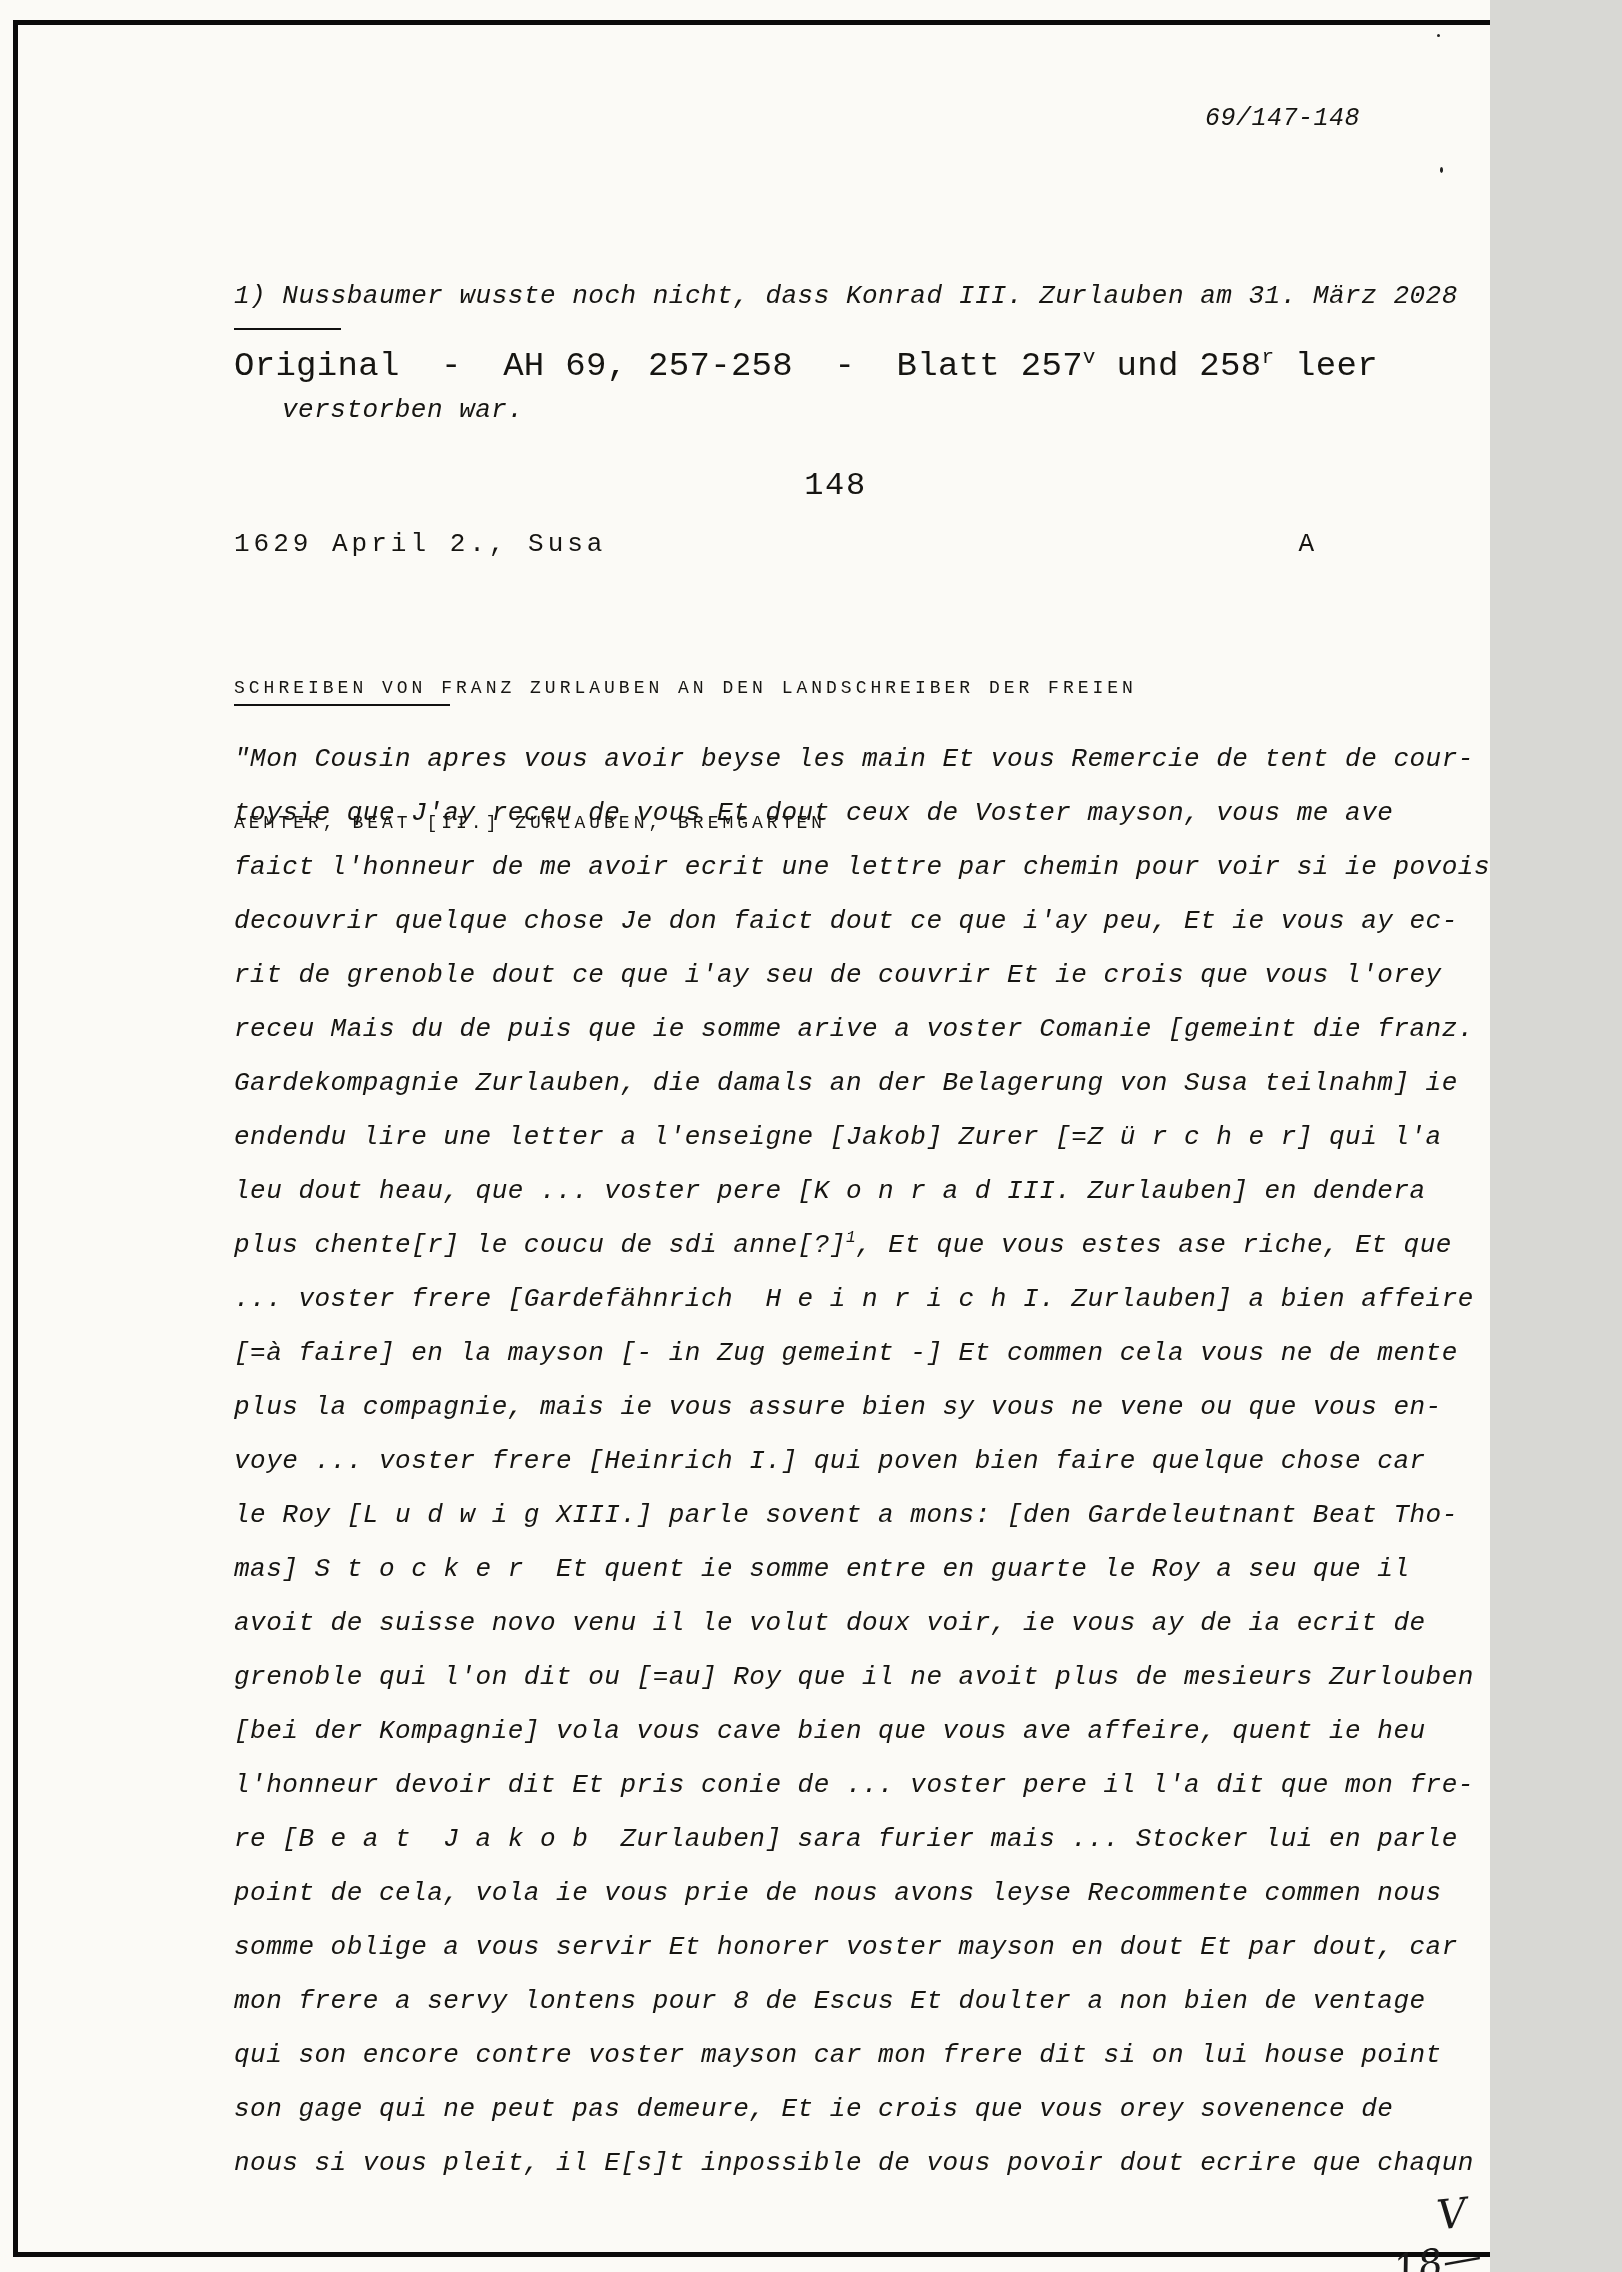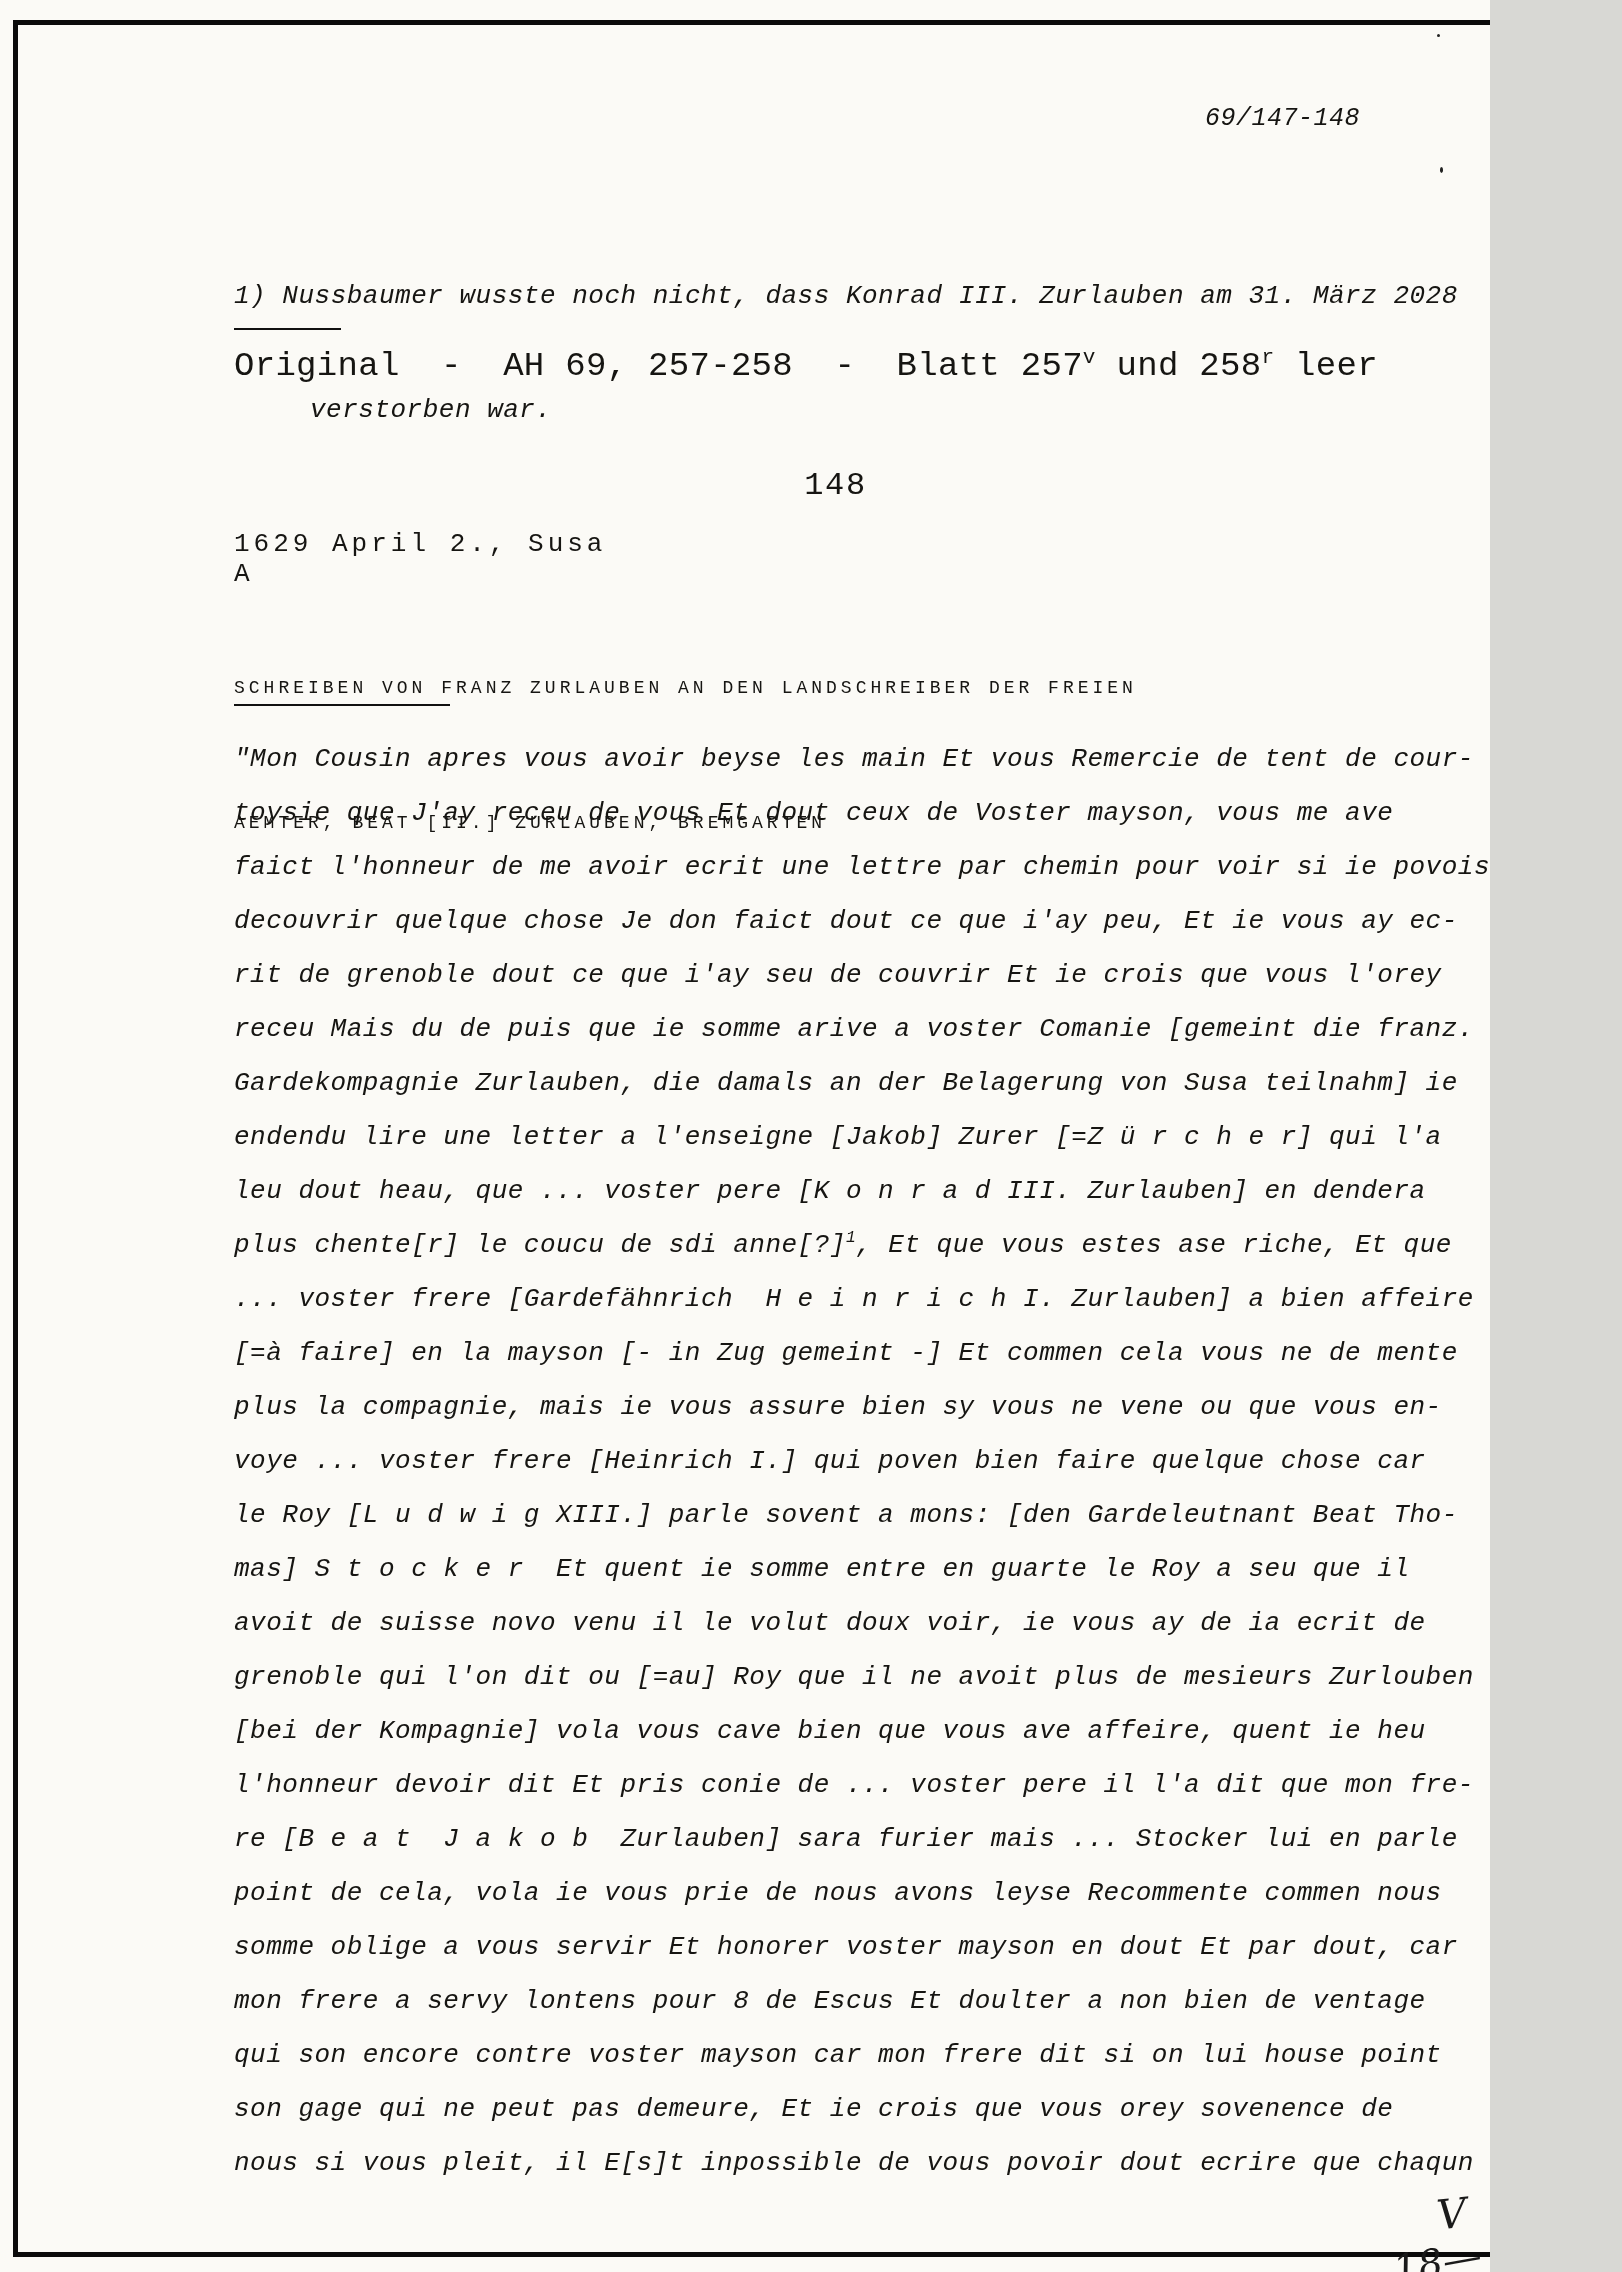--- a/index.html
+++ b/index.html
@@ -27,41 +27,41 @@
   .it  { font-style: italic; }
 
   .folio {
     top: 104px; right: 130px;
     font-size: 25px; letter-spacing: 0.5px;
   }
   .footnote {
     left: 234px; top: 201px;
     font-size: 26px; line-height: 38px; letter-spacing: 0.5px;
   }
-  .fn-line2 { margin-left: 76px; }
+  .fn-line2 { margin-left: 48px; }
 
   .rule { background: #111; height: 2.4px; }
   .rule1 { left: 234px; top: 328px; width: 107px; }
   .rule2 { left: 234px; top: 704px; width: 216px; }
 
   .source {
     left: 234px; top: 347px;
     font-size: 34px; letter-spacing: 0.3px;
   }
   sup { font-size: 0.62em; line-height: 0; vertical-align: super; }
 
   .doc-number {
     left: 0; top: 467px; width: 1671px;
     text-align: center;
     font-size: 32px; letter-spacing: 1.6px;
   }
   .date-row {
     left: 234px; right: 172px; top: 529px;
     display: flex; justify-content: space-between;
-    font-size: 26px; letter-spacing: 4px; flex-direction: column;
+    font-size: 26px; letter-spacing: 4px;
   }
   .title-block {
     left: 234px; top: 576px;
     font-size: 18px; letter-spacing: 4px; line-height: 45px; font-family: Liberation Mono, monospace;
   }
   .title-line2 { text-align: left; }
 
   .body-text {
     left: 234px; top: 732px; width: 1314px;
     font-size: 26px; letter-spacing: 0.5px;

